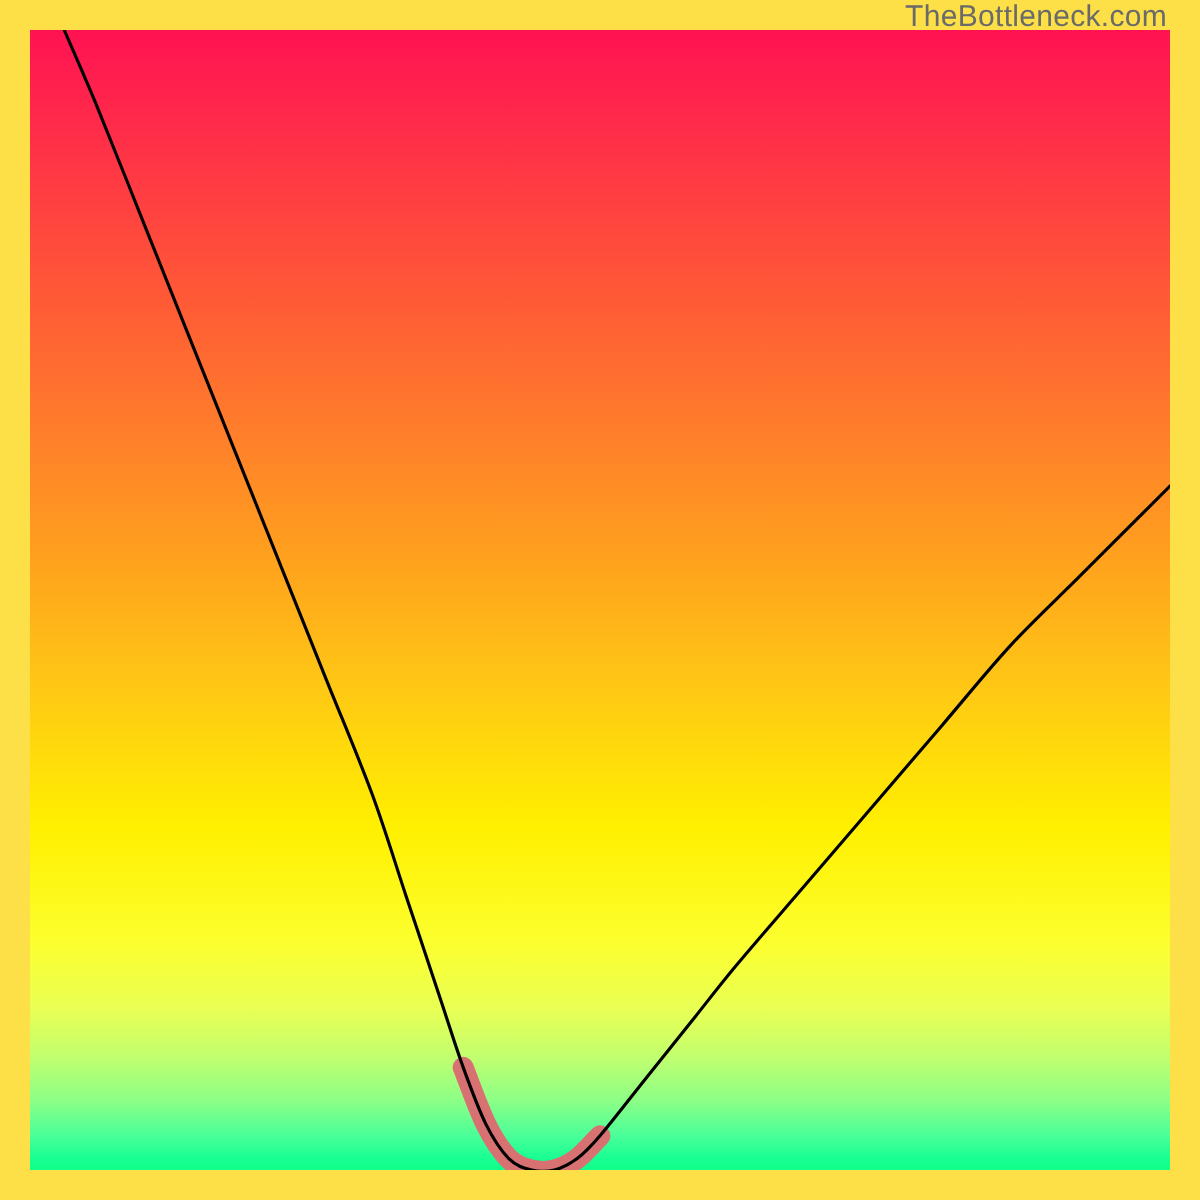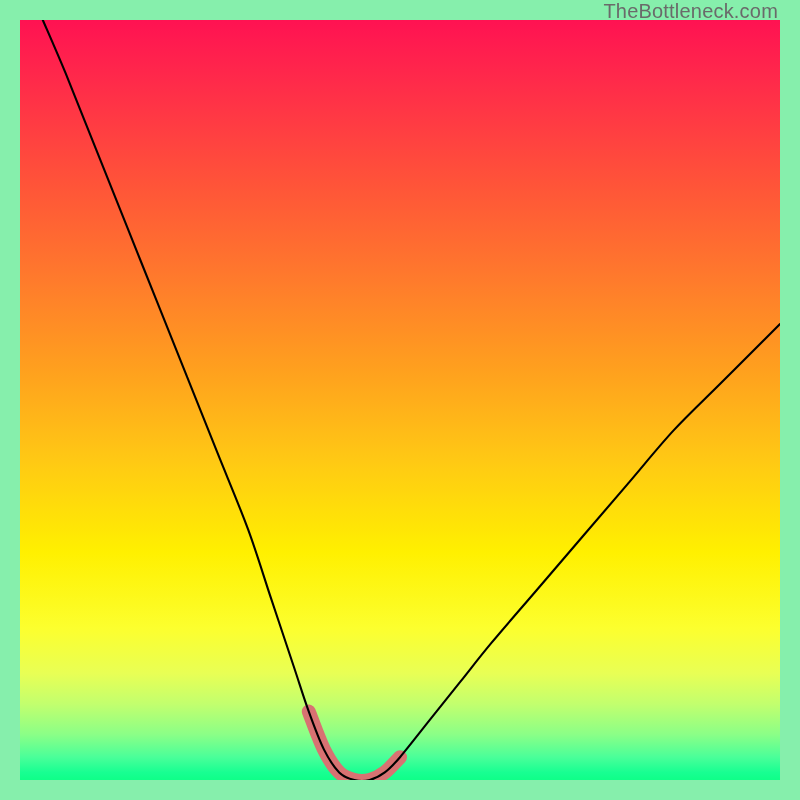--- a/index.html
+++ b/index.html
@@ -8,21 +8,21 @@
     width: 800px;
     height: 800px;
     background: #000;
     overflow: hidden;
     font-family: Arial, Helvetica, sans-serif;
   }
   .frame {
     position: absolute;
     left: 0; top: 0;
     width: 800px; height: 800px;
-    background: #86efac;
+    background: #fde047;
   }
   .plot {
     position: absolute;
     left: 20px; top: 20px;
     width: 760px; height: 760px;
     background: linear-gradient(to bottom,
       #ff1252 0%,
       #ff2a4a 8%,
       #ff5538 22%,
       #ff7a2c 34%,

